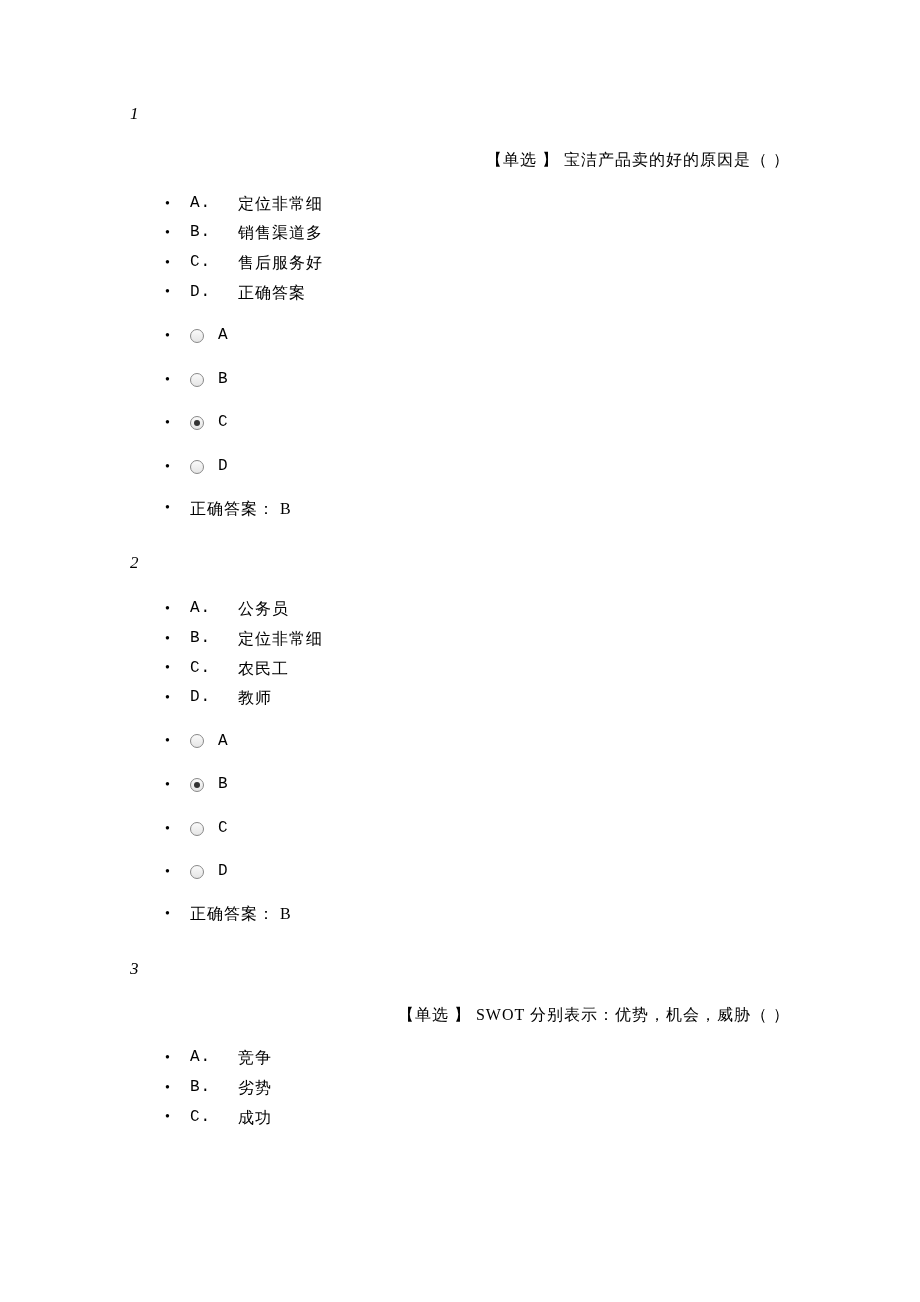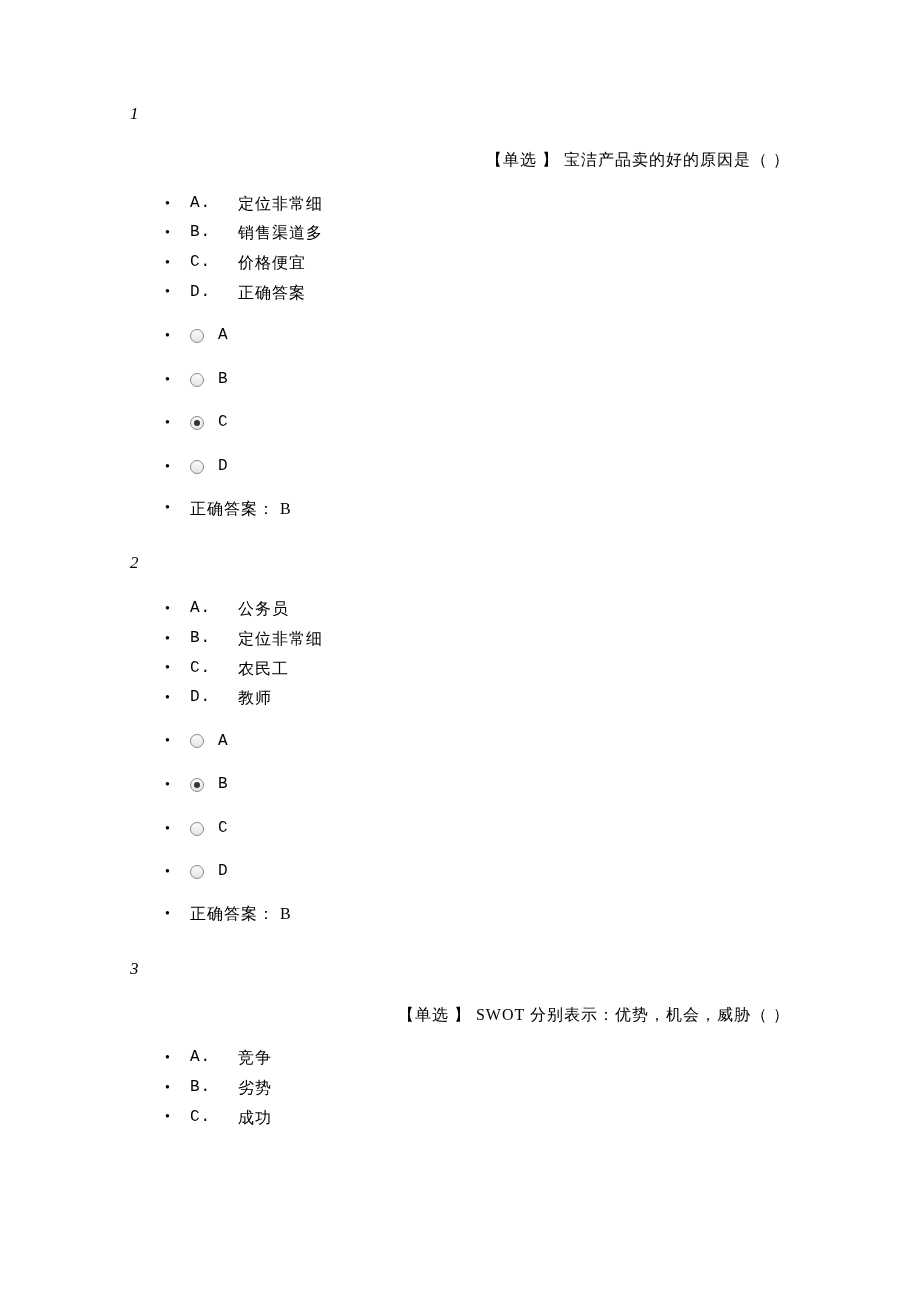--- a/index.html
+++ b/index.html
@@ -112,21 +112,21 @@
         <li>
           <span class="choice-label">A.</span>
           <span class="choice-text">定位非常细</span>
         </li>
         <li>
           <span class="choice-label">B.</span>
           <span class="choice-text">销售渠道多</span>
         </li>
         <li>
           <span class="choice-label">C.</span>
-          <span class="choice-text">价格便宜</span>
+          <span class="choice-text">售后服务好</span>
         </li>
         <li>
           <span class="choice-label">D.</span>
           <span class="choice-text">正确答案</span>
         </li>
         <li class="radio-item">
           <span class="radio-circle"></span>
           <span class="radio-label">A</span>
         </li>
         <li class="radio-item">

